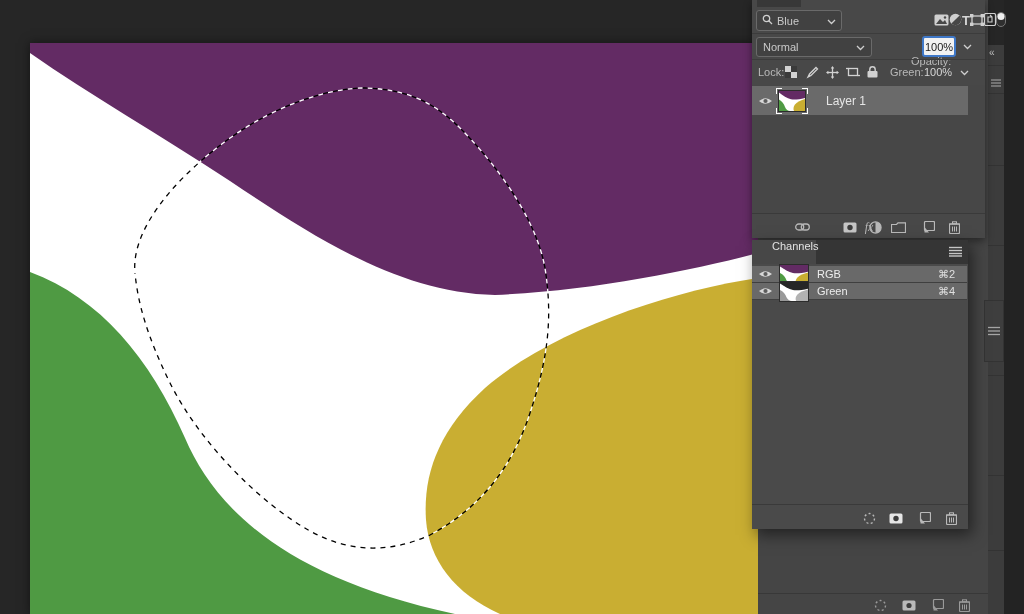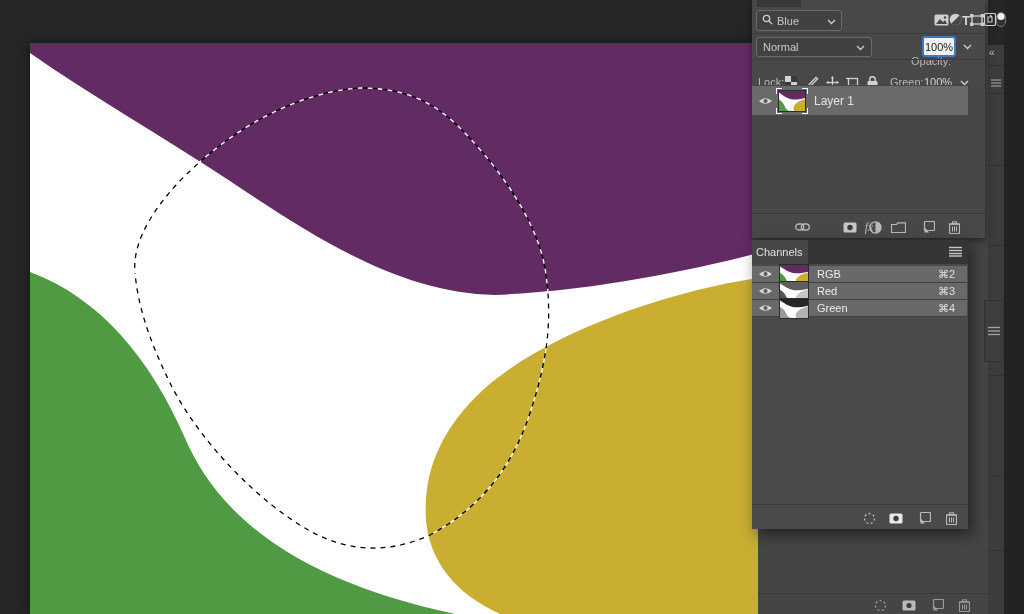--- a/index.html
+++ b/index.html
@@ -36,51 +36,51 @@
   .blend-select { position:absolute; left:4px; top:2px; width:116px; height:20px; background:#414141;
                   border:1px solid #6a6a6a; border-radius:3px; display:flex; align-items:center; padding:0 6px; }
   .blend-select .chev { margin-left:auto; }
   .opacity-label { position:absolute; left:127px; top:20px; color:#b9b9b9;margin-left:32px; }
   .opacity-wrap { position:absolute; left:170px; top:1px; width:34px; height:21px; border:2px solid #3f78c8;
                   border-radius:3px; background:#f2f2f2; display:flex; align-items:center; justify-content:center; }
   .opacity-wrap input { width:30px; border:0; background:transparent; color:#1a1a1a; font-size:11px;
                         text-align:center; font-family:"Liberation Sans",sans-serif; outline:none; }
   .val-chev { position:absolute; top:4px; width:16px; height:15px; display:flex; align-items:center; justify-content:center; }
 
-  .lock-row { position:absolute; left:0; top:70px; width:100%; height:24px; }
+  .lock-row { position:absolute; left:0; top:60px; width:100%; height:24px; }
   .lock-label { position:absolute; left:6px; top:6px; color:#b9b9b9; }
   .lock-btn { position:absolute; top:3px; width:18px; height:18px; display:flex; align-items:center; justify-content:center; }
   .fill-label { position:absolute; left:138px; top:6px; color:#b9b9b9; }
   .fill-value { position:absolute; left:168px; top:3px; width:36px; height:18px; display:flex; align-items:center;
                 justify-content:center; color:#d6d6d6; }
 
   .layer-list { position:absolute; left:0; top:85px; width:100%; height:128px; background:#474747; }
   .layer-row { position:absolute; left:0; top:1px; width:216px; height:29px; background:#6a6a6a;
                display:flex; align-items:center; }
   .eye-cell { width:26px; display:flex; align-items:center; justify-content:center; }
   .layer-thumb { position:relative; width:28px; height:24px; display:flex; align-items:center; justify-content:center; }
   .layer-thumb svg { outline:1px solid #2c2c2c; }
   .bracket { position:absolute; width:6px; height:6px; border:1.5px solid #fff; }
   .bk-tl { left:-2px; top:-1px; border-right:0; border-bottom:0; }
   .bk-tr { right:-2px; top:-1px; border-left:0; border-bottom:0; }
   .bk-bl { left:-2px; bottom:-1px; border-right:0; border-top:0; }
   .bk-br { right:-2px; bottom:-1px; border-left:0; border-top:0; }
-  .layer-name { margin-left:8px; color:#e6e6e6; font-size:12px; }
+  .layer-name { margin-left:20px; color:#e6e6e6; font-size:12px; }
 
   .panel-toolbar { position:absolute; left:0; top:213px; width:100%; height:25px; border-top:1px solid #3a3a3a;
                    display:flex; align-items:center; }
   .ptb-icon { position:absolute; top:4px; width:20px; height:18px; display:flex; align-items:center; justify-content:center; }
   .fx-text { font-size:12px; font-style:italic; color:#b9b9b9; font-family:"Liberation Serif",serif;margin-left:43px; }
 
   
   .channels-panel { position:absolute; left:752px; top:240px; width:216px; height:289px; background:#4a4a4a;
                     box-shadow:4px 6px 14px rgba(0,0,0,.5); font-size:11px; color:#d6d6d6; }
   .ch-header { position:absolute; left:0; top:0; width:100%; height:24px; background:#353535; }
-  .ch-tab { position:absolute; left:0; top:0; width:56px; height:24px; background:#474747;
-            display:flex; align-items:center; padding-left:4px; color:#e3e3e3; }
+  .ch-tab { position:absolute; left:0; top:0; width:64px; height:24px; background:#474747;
+            display:flex; padding-left:20px; color:#e3e3e3; }
   .ch-menu { position:absolute; right:6px; top:6px; }
   .ch-rows { position:absolute; left:0; top:26px; width:100%; }
   .ch-row { position:relative; width:215px; height:17px; background:#696969; border-bottom:1px solid #3f3f3f;
             display:flex; align-items:center; }
   .ch-thumb { width:28px; height:19px; margin-left:2px; outline:1px solid #2c2c2c; }
   .ch-name { margin-left:9px; color:#ededed; }
   .ch-short { position:absolute; right:12px; color:#e0e0e0; }
   .ch-toolbar { position:absolute; left:0; bottom:0; width:100%; height:25px; border-top:1px solid #3a3a3a; }
 
   .icon-btn { cursor:pointer; }
@@ -390,36 +390,20 @@
         <svg class="ch-thumb" viewBox="0 0 26 20" preserveAspectRatio="none">
           <rect width="26" height="20" fill="#ffffff"></rect>
           <path d="M0,0 H26 V7 C20,8.5 15,9 12,8.3 C8,7.3 4,4.5 0,1.5 Z" fill="#632b64"></path>
           <path d="M0,8.5 C3,10 5,13 6,16 C7,18.5 9,20 11,20 L0,20 Z" fill="#4f9a43"></path>
           <path d="M26,8 C22,9 18,11 16,13.5 C14.5,15.5 14,18 15,20 L26,20 Z" fill="#c9ae32"></path>
         </svg>
         <span class="ch-name">RGB</span>
         <span class="ch-short">⌘2</span>
       </div>
 
-      <div class="ch-row icon-btn">
-        <span class="eye-cell">
-          <svg width="15" height="10">
-              <path d="M1,5 Q7.5,-0.5 14,5 Q7.5,10.5 1,5 Z" fill="#d8d8d8"></path>
-              <circle cx="7.5" cy="5" r="2.1" fill="#5c5c5c"></circle>
-            </svg>
-        </span>
-        <svg class="ch-thumb" viewBox="0 0 26 20" preserveAspectRatio="none">
-          <rect width="26" height="20" fill="#ffffff"></rect>
-          <path d="M0,0 H26 V7 C20,8.5 15,9 12,8.3 C8,7.3 4,4.5 0,1.5 Z" fill="#5e5e5e"></path>
-          <path d="M0,8.5 C3,10 5,13 6,16 C7,18.5 9,20 11,20 L0,20 Z" fill="#555555"></path>
-          <path d="M26,8 C22,9 18,11 16,13.5 C14.5,15.5 14,18 15,20 L26,20 Z" fill="#c6c6c6"></path>
-        </svg>
-        <span class="ch-name">Red</span>
-        <span class="ch-short">⌘3</span>
-      </div>
 
       <div class="ch-row icon-btn">
         <span class="eye-cell">
           <svg width="15" height="10">
               <path d="M1,5 Q7.5,-0.5 14,5 Q7.5,10.5 1,5 Z" fill="#d8d8d8"></path>
               <circle cx="7.5" cy="5" r="2.1" fill="#5c5c5c"></circle>
             </svg>
         </span>
         <svg class="ch-thumb" viewBox="0 0 26 20" preserveAspectRatio="none">
           <rect width="26" height="20" fill="#ffffff"></rect>

